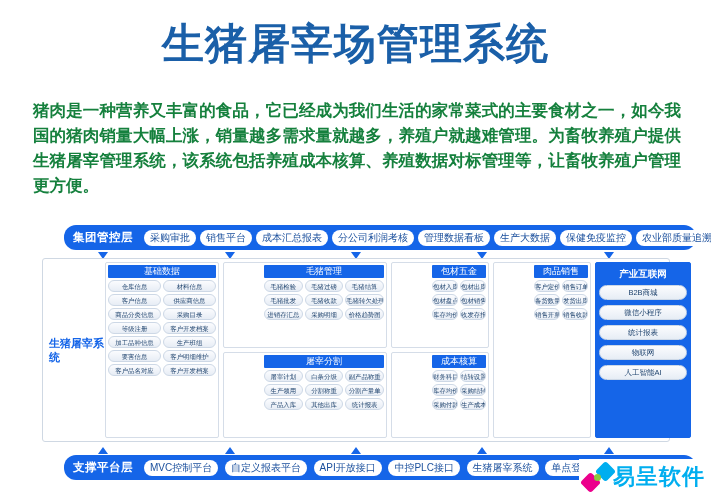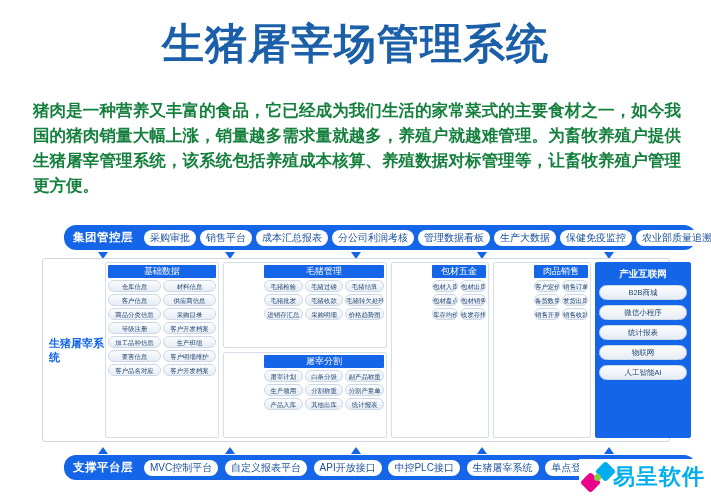--- a/index.html
+++ b/index.html
@@ -330,20 +330,31 @@
           <div class="group-title">包材五金</div>
           <div class="items c2">
             <div class="item">包材入库</div>
             <div class="item">包材出库</div>
             <div class="item">包材盘点</div>
             <div class="item">包材销售</div>
             <div class="item">库存均价</div>
             <div class="item">收发存报表</div>
           </div>
         </div>
+        <div class="group half">
+          <div class="group-title">成本核算</div>
+          <div class="items c2">
+            <div class="item">财务科目</div>
+            <div class="item">结转设置</div>
+            <div class="item">库存均价</div>
+            <div class="item">采购结转</div>
+            <div class="item">采购付款</div>
+            <div class="item">生产成本核算</div>
+          </div>
+        </div>
       </div>
 
       <div class="col col-d">
         <div class="group half">
           <div class="group-title">肉品销售</div>
           <div class="items c2">
             <div class="item">客户定价单</div>
             <div class="item">销售订单</div>
             <div class="item">备货数量打印</div>
             <div class="item">发货出库单</div>

